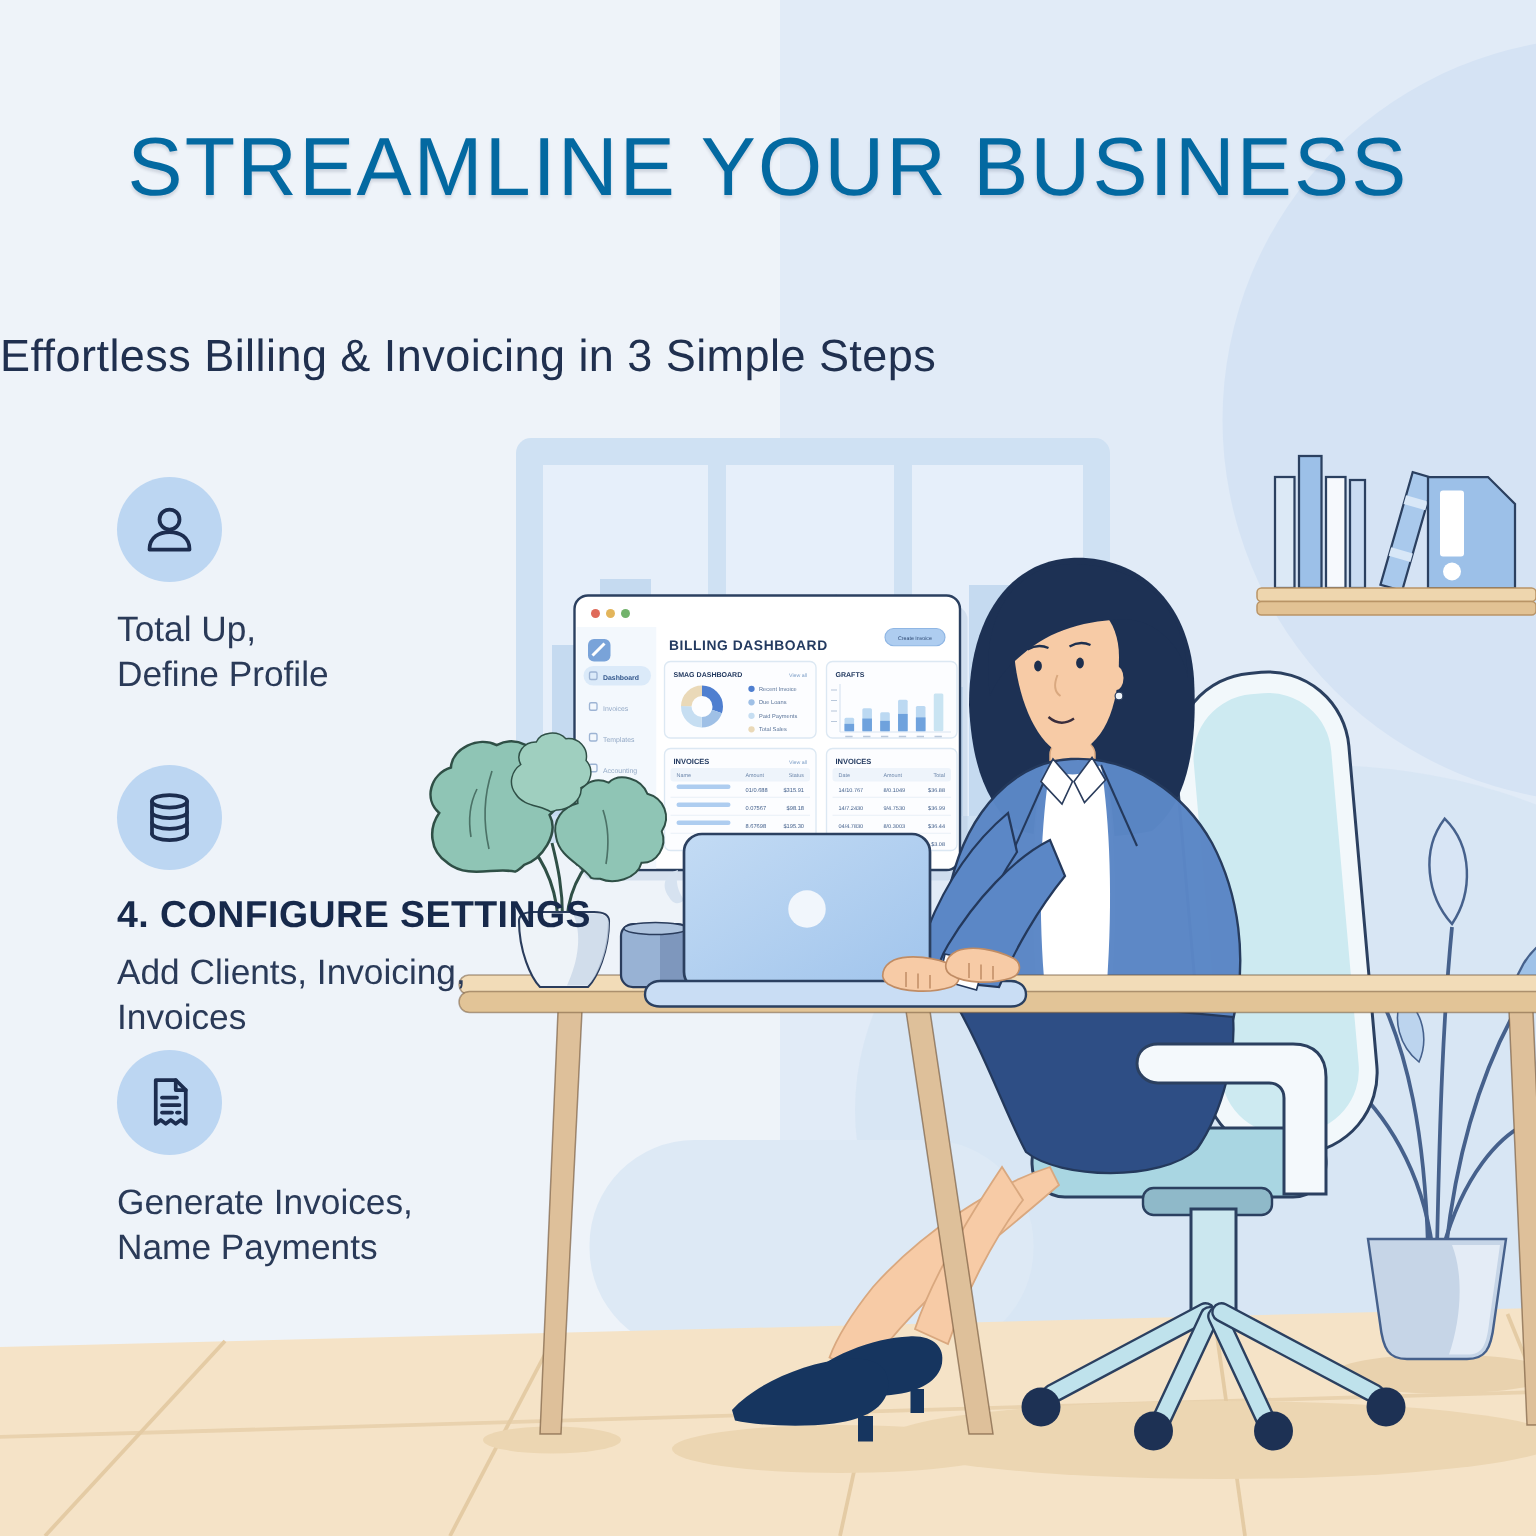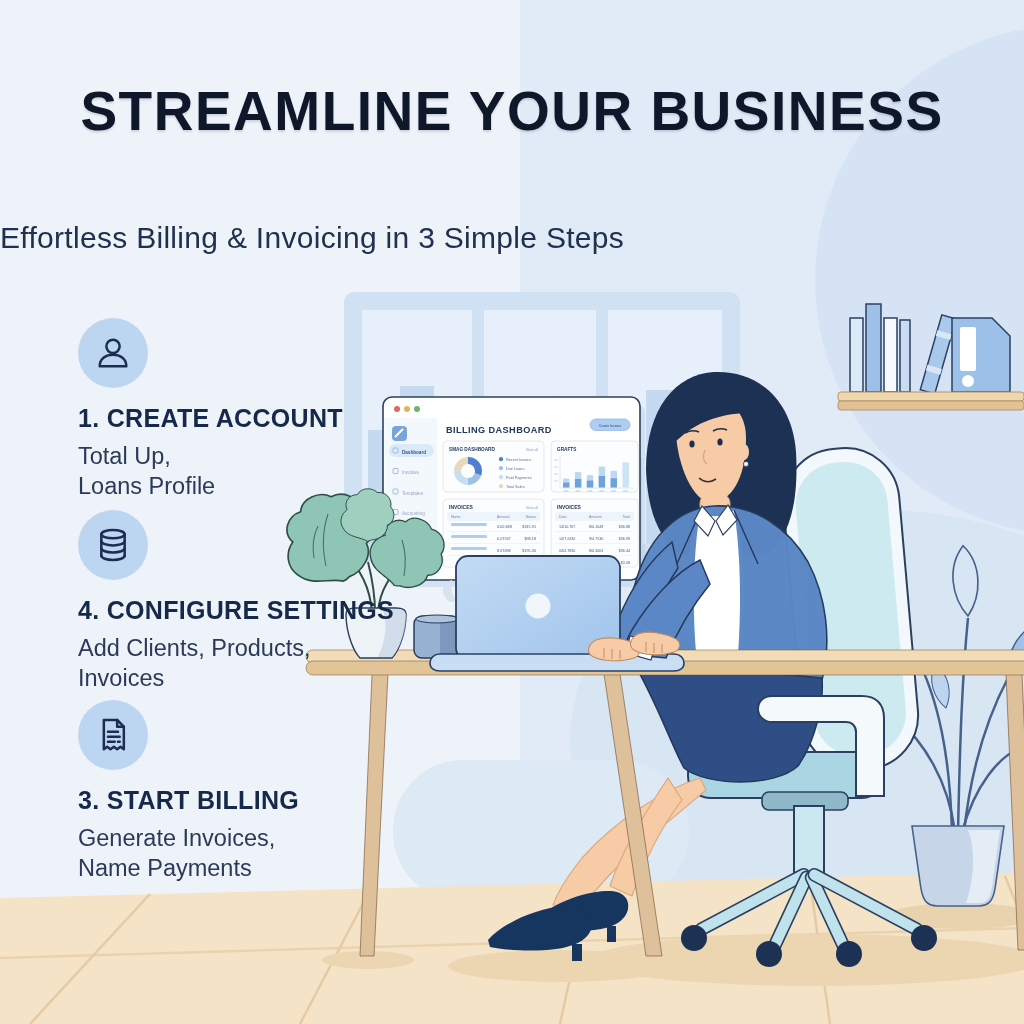--- a/index.html
+++ b/index.html
@@ -1,21 +1,21 @@
 <!DOCTYPE html>
 <html><head>
 <meta charset="utf-8">
 <style>
   html,body{margin:0;padding:0;background:#dfe9f4;}
   .canvas{position:relative;width:1024px;height:1024px;overflow:hidden;
     font-family:"Liberation Sans",sans-serif;background:#eef3f9;}
   .scene{position:absolute;inset:0;z-index:1;}
   .overlay{position:absolute;z-index:2;}
-  .title{top:74px;left:0;right:0;text-align:center;font-weight:bold;
-    font-size:55px;line-height:75px;color:#0f172a;letter-spacing:1.5px;
+  .title{top:74px;left:0;right:0;text-align:center;font-weight:normal;
+    font-size:55px;line-height:75px;color:#0369a1;letter-spacing:1.5px;
     text-shadow:0 2px 2px rgba(27,43,77,.15);}
   .subtitle{top:221px;left:0;right:0;text-align:left;font-size:30px;
     color:#20304f;letter-spacing:.3px;}
   .step{left:78px;width:320px;}
   .step-circle{width:70px;height:70px;border-radius:50%;background:#bcd6f2;
     display:flex;align-items:center;justify-content:center;margin-bottom:16px;}
   .step-title{font-size:25px;font-weight:bold;color:#17294b;letter-spacing:.3px;margin-bottom:8px;}
   .step-line{font-size:23.5px;color:#2a3a58;line-height:30px;}
   svg text{font-family:"Liberation Sans",sans-serif;}
   .tb{font-weight:bold;fill:#233a60;}
@@ -380,49 +380,47 @@
 </div>
 <div class="overlay subtitle">Effortless Billing &amp; Invoicing in 3 Simple Steps</div>
 
 <div class="overlay step" style="top:318px">
   <div class="step-circle">
     <svg width="40" height="40" viewBox="0 0 48 48" fill="none" stroke="#1c2d4f" stroke-width="3" stroke-linecap="round" stroke-linejoin="round">
       <circle cx="24" cy="16" r="8"></circle>
       <path d="M8,40 C8,30 16,26 24,26 C32,26 40,30 40,40 Z"></path>
     </svg>
   </div>
-  <div class="step-title">1. CREATE ACCOUNT</div>
   <div class="step-line">Total Up,</div>
-  <div class="step-line">Loans Profile</div>
+  <div class="step-line">Define Profile</div>
 </div>
 
 <div class="overlay step" style="top:510px">
   <div class="step-circle">
     <svg width="40" height="40" viewBox="0 0 48 48" fill="none" stroke="#1c2d4f" stroke-width="3" stroke-linecap="round" stroke-linejoin="round">
       <ellipse cx="24" cy="11" rx="14" ry="5"></ellipse>
       <path d="M10,11 V37"></path>
           <path d="M38,11 V37"></path>
       <path d="M10,19.5 a14,5 0 0 0 28,0"></path>
       <path d="M10,28 a14,5 0 0 0 28,0"></path>
       <path d="M10,37 a14,5 0 0 0 28,0"></path>
     </svg>
   </div>
   <div class="step-title">4. CONFIGURE SETTINGS</div>
-  <div class="step-line">Add Clients, Products,</div>
+  <div class="step-line">Add Clients, Invoicing,</div>
   <div class="step-line">Invoices</div>
 </div>
 
 <div class="overlay step" style="top:700px">
   <div class="step-circle">
     <svg width="40" height="40" viewBox="0 0 48 48" fill="none" stroke="#1c2d4f" stroke-width="3" stroke-linecap="round" stroke-linejoin="round">
       <path d="M13,6 H29 L37,14 V41 l-4,-3 -4,3 -4,-3 -4,3 -4,-3 -4,3 Z"></path>
       <path d="M29,6 V14 H37"></path>
       <path d="M18,20 H30"></path>
           <path d="M18,26 H32"></path>
           <path d="M18,32 H26"></path>
           <path d="M30,32 H32"></path>
     </svg>
   </div>
-  <div class="step-title">3. START BILLING</div>
   <div class="step-line">Generate Invoices,</div>
   <div class="step-line">Name Payments</div>
 </div>
 
 </div>
 </body></html>

